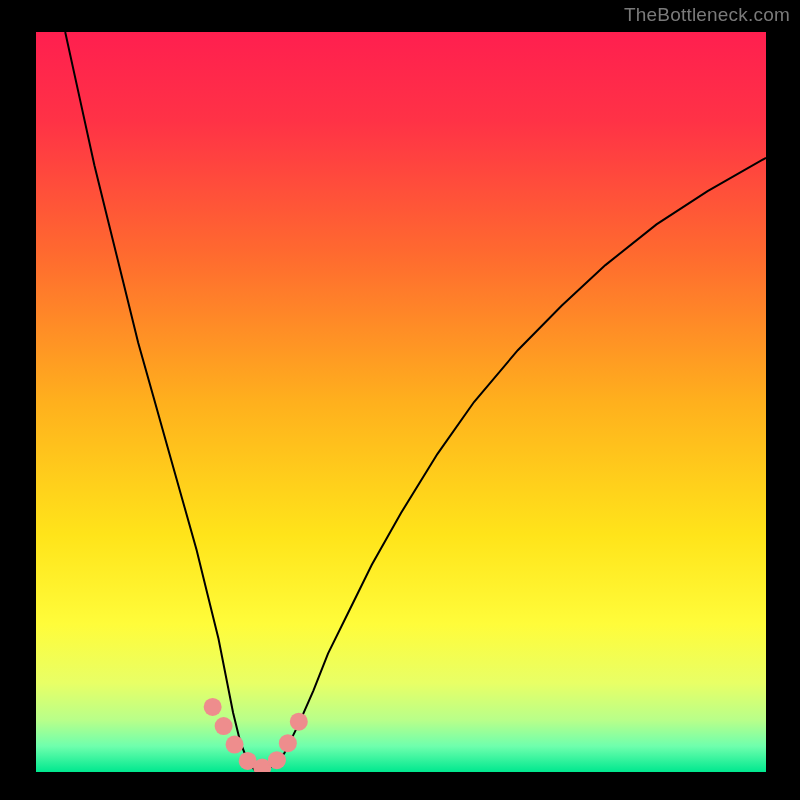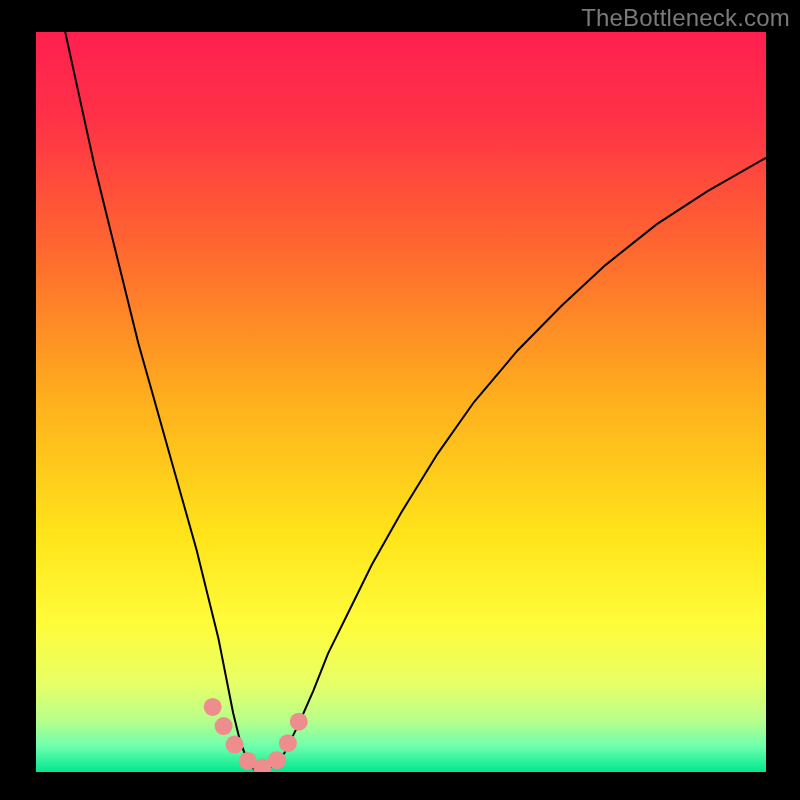--- a/index.html
+++ b/index.html
@@ -17,21 +17,21 @@
     top: 0;
     width: 800px;
     height: 800px;
     background: #000;
   }
   .watermark {
     position: absolute;
     top: 4px;
     right: 10px;
     color: #7a7a7a;
-    font-size: 24px;
+    font-size: 19px;
     font-weight: 500;
     letter-spacing: 0.2px;
   }
   .plot {
     position: absolute;
     left: 36px;
     top: 32px;
     width: 730px;
     height: 740px;
   }

